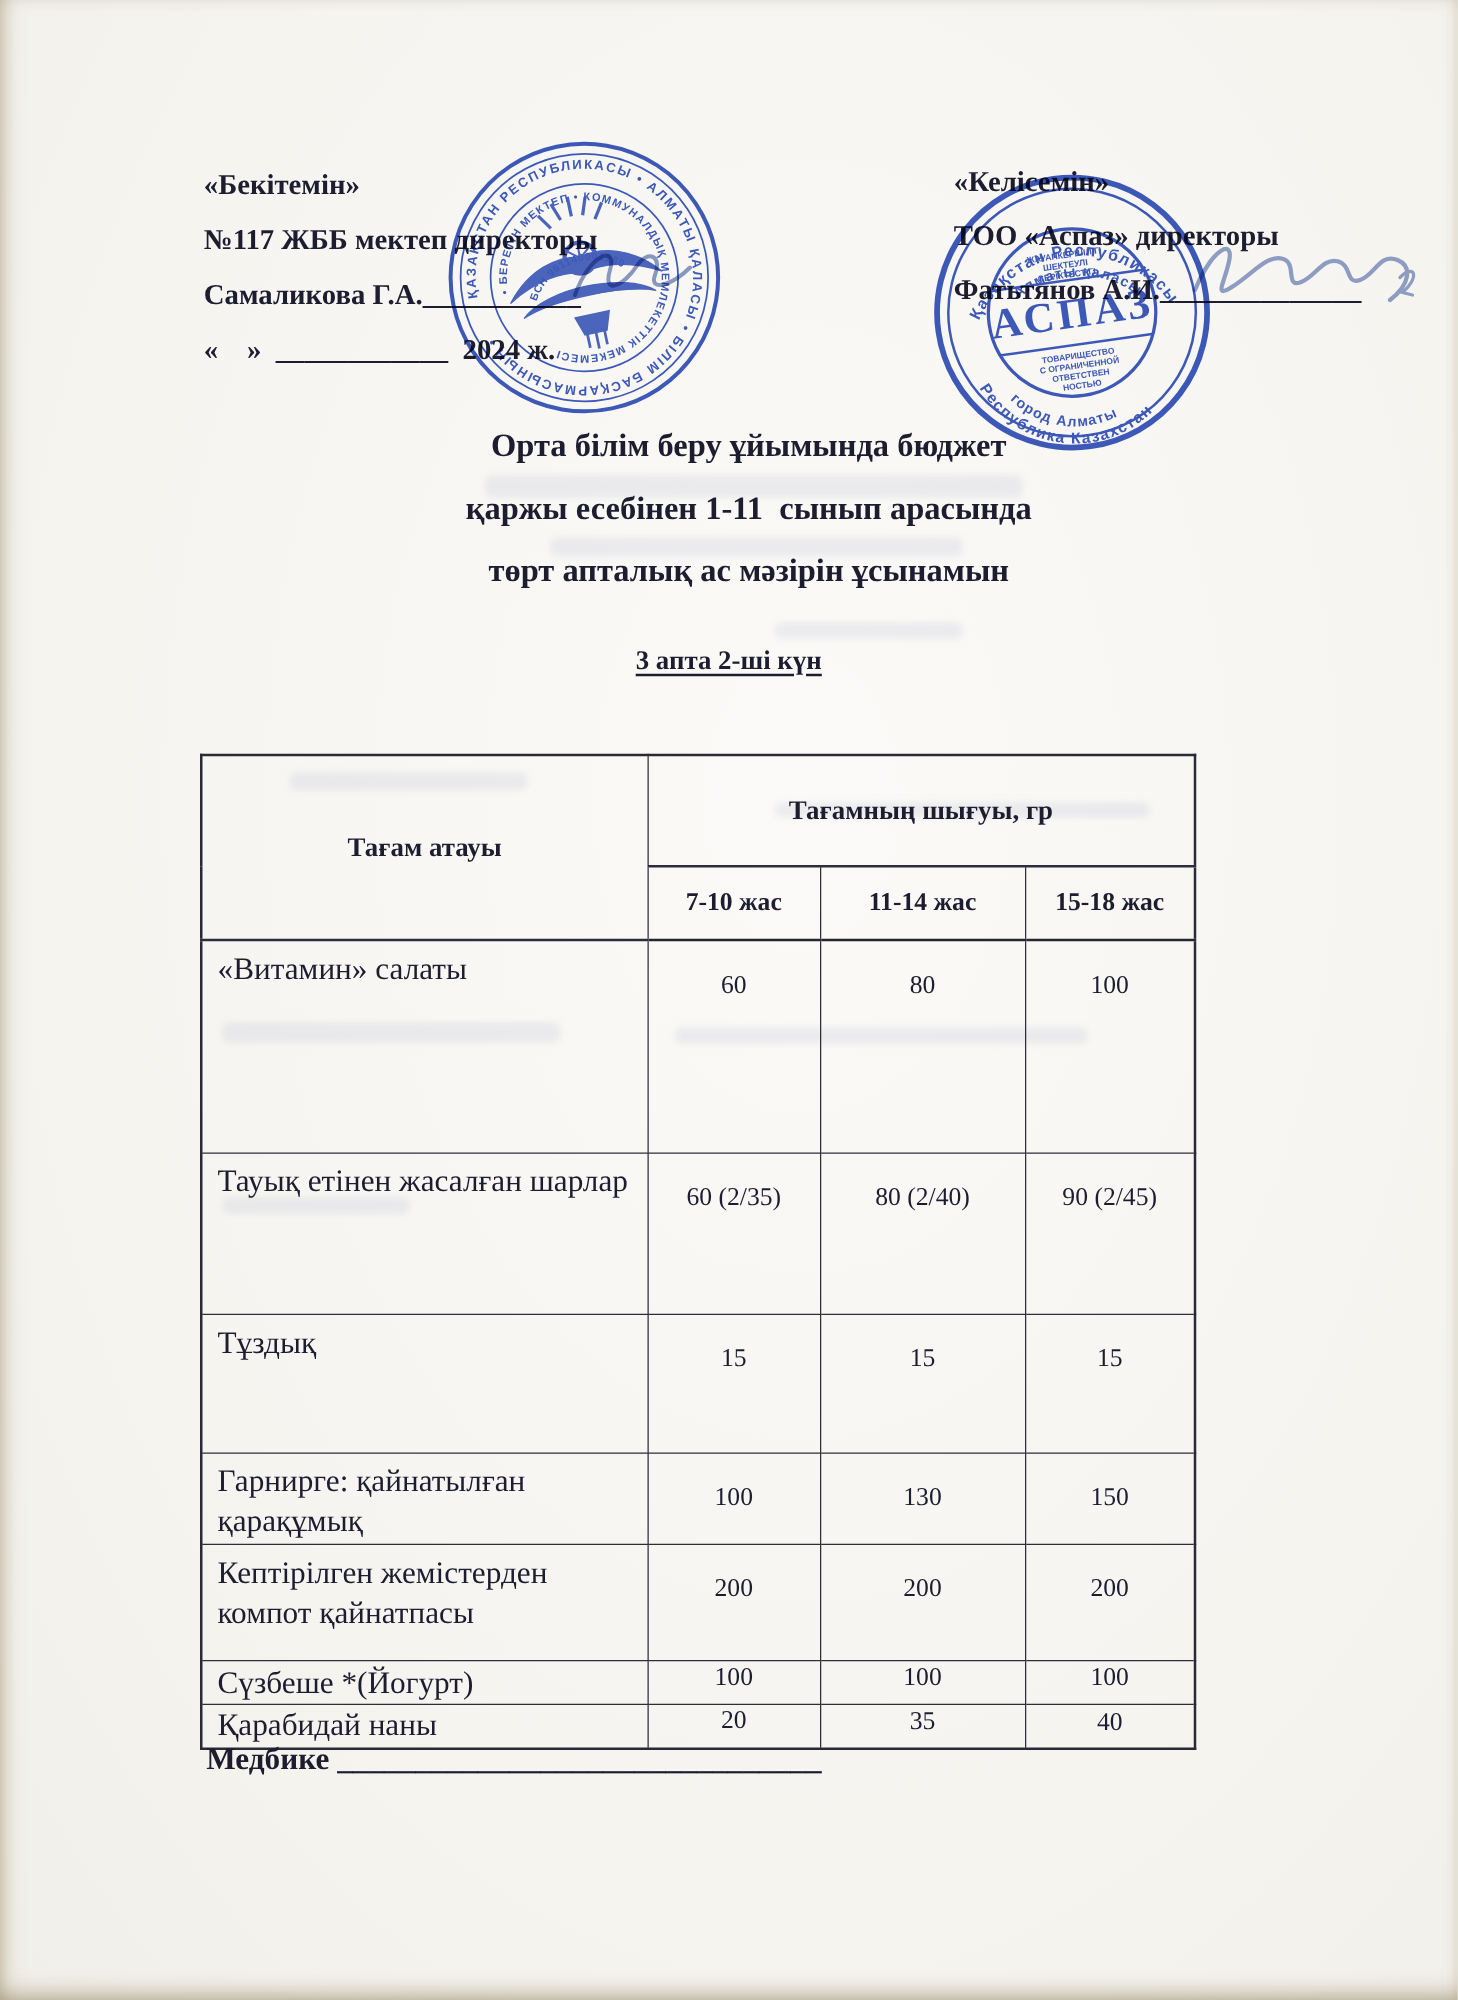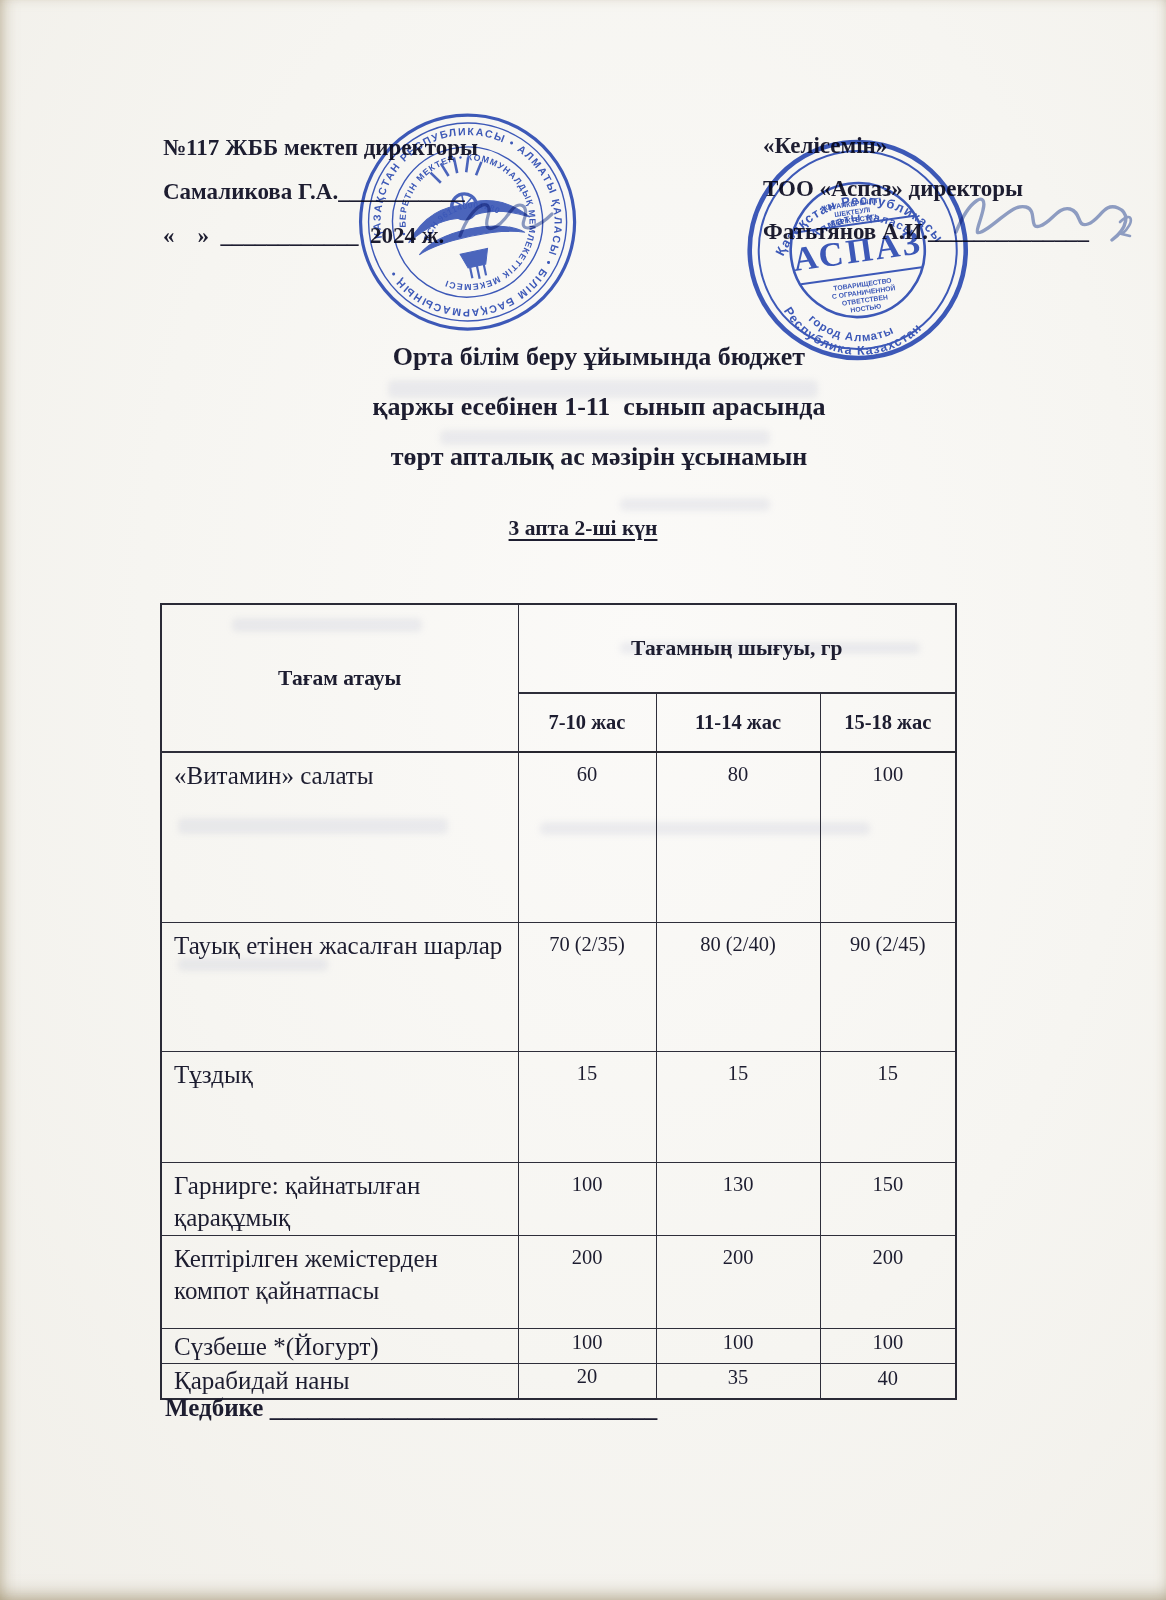--- a/index.html
+++ b/index.html
@@ -29,21 +29,21 @@
   .title{left:0;right:0;top:332px;text-align:center;font-size:26px;font-weight:bold;line-height:50px;z-index:3;padding-left:32px;}
   .subtitle{left:0;right:0;top:516px;text-align:center;font-size:21.5px;font-weight:bold;z-index:3;}
   .subtitle span{text-decoration:underline;text-underline-offset:4px;}
   
   .doc-table{left:160px;top:603px;z-index:3;}
   table{border-collapse:collapse;table-layout:fixed;width:795px;background:transparent;}
   td,th{border:1.6px solid #2e2e3a;vertical-align:top;overflow:hidden;}
   table{border:2.4px solid #2a2a36;}
   th{font-weight:bold;}
   .cell-name{padding:7px 10px 0 12px;font-size:25px;text-align:left;line-height:1.3;}
-  .cell-val{padding-top:10px;font-size:20.5px;text-align:center;font-weight:normal;}
+  .cell-val{padding-top:24px;font-size:20.5px;text-align:center;font-weight:normal;}
   .th-food{vertical-align:middle;text-align:center;font-size:21.5px;}
   .th-group{vertical-align:middle;text-align:center;font-size:21.5px;height:85px;}
   .th-age{vertical-align:middle;text-align:center;font-size:20.5px;height:55px;border-bottom:2.6px solid #2a2a36;}
   .th-group,.th-food{border-bottom-width:2px;border-radius:12px;}
   tr.hrow2 th{border-bottom:2.6px solid #26262e;}
   
   .footer{left:165px;top:1394px;font-size:25px;font-weight:bold;z-index:3;}
   
   .stamp{z-index:4;mix-blend-mode:multiply;opacity:.92;}
   .stamp svg{overflow:visible;}
@@ -59,20 +59,21 @@
   <div class="ghost" style="left:388px;top:380px;width:430px;height:18px;"></div>
   <div class="ghost" style="left:440px;top:430px;width:330px;height:15px;"></div>
   <div class="ghost" style="left:620px;top:498px;width:150px;height:13px;"></div>
   <div class="ghost" style="left:232px;top:618px;width:190px;height:14px;"></div>
   <div class="ghost" style="left:620px;top:642px;width:300px;height:12px;"></div>
   <div class="ghost" style="left:178px;top:818px;width:270px;height:16px;"></div>
   <div class="ghost" style="left:540px;top:822px;width:330px;height:13px;"></div>
   <div class="ghost" style="left:178px;top:958px;width:150px;height:13px;"></div>
 
   <div class="abs hdr-block hdr-left">
+    <div>«Бекітемін»</div>
     <div>№117 ЖББ мектеп директоры</div>
     <div>Самаликова Г.А.___________</div>
     <div>«&nbsp;&nbsp;&nbsp;&nbsp;»&nbsp; ____________ &nbsp;2024 ж.</div>
   </div>
 
   <div class="abs hdr-block hdr-right">
     <div>«Келісемін»</div>
     <div>ТОО «Аспаз» директоры</div>
     <div>Фатьтянов А.И.______________</div>
   </div>
@@ -192,21 +193,21 @@
         <th class="th-age">15-18 жас</th>
       </tr>
       <tr style="height:170px;">
         <td class="cell-name">«Витамин» салаты</td>
         <td class="cell-val">60</td>
         <td class="cell-val">80</td>
         <td class="cell-val">100</td>
       </tr>
       <tr style="height:129px;">
         <td class="cell-name">Тауық етінен жасалған шарлар</td>
-        <td class="cell-val">70 (2/35)</td>
+        <td class="cell-val">60 (2/35)</td>
         <td class="cell-val">80 (2/40)</td>
         <td class="cell-val">90 (2/45)</td>
       </tr>
       <tr style="height:111px;">
         <td class="cell-name">Тұздық</td>
         <td class="cell-val">15</td>
         <td class="cell-val">15</td>
         <td class="cell-val">15</td>
       </tr>
       <tr style="height:57px;">

